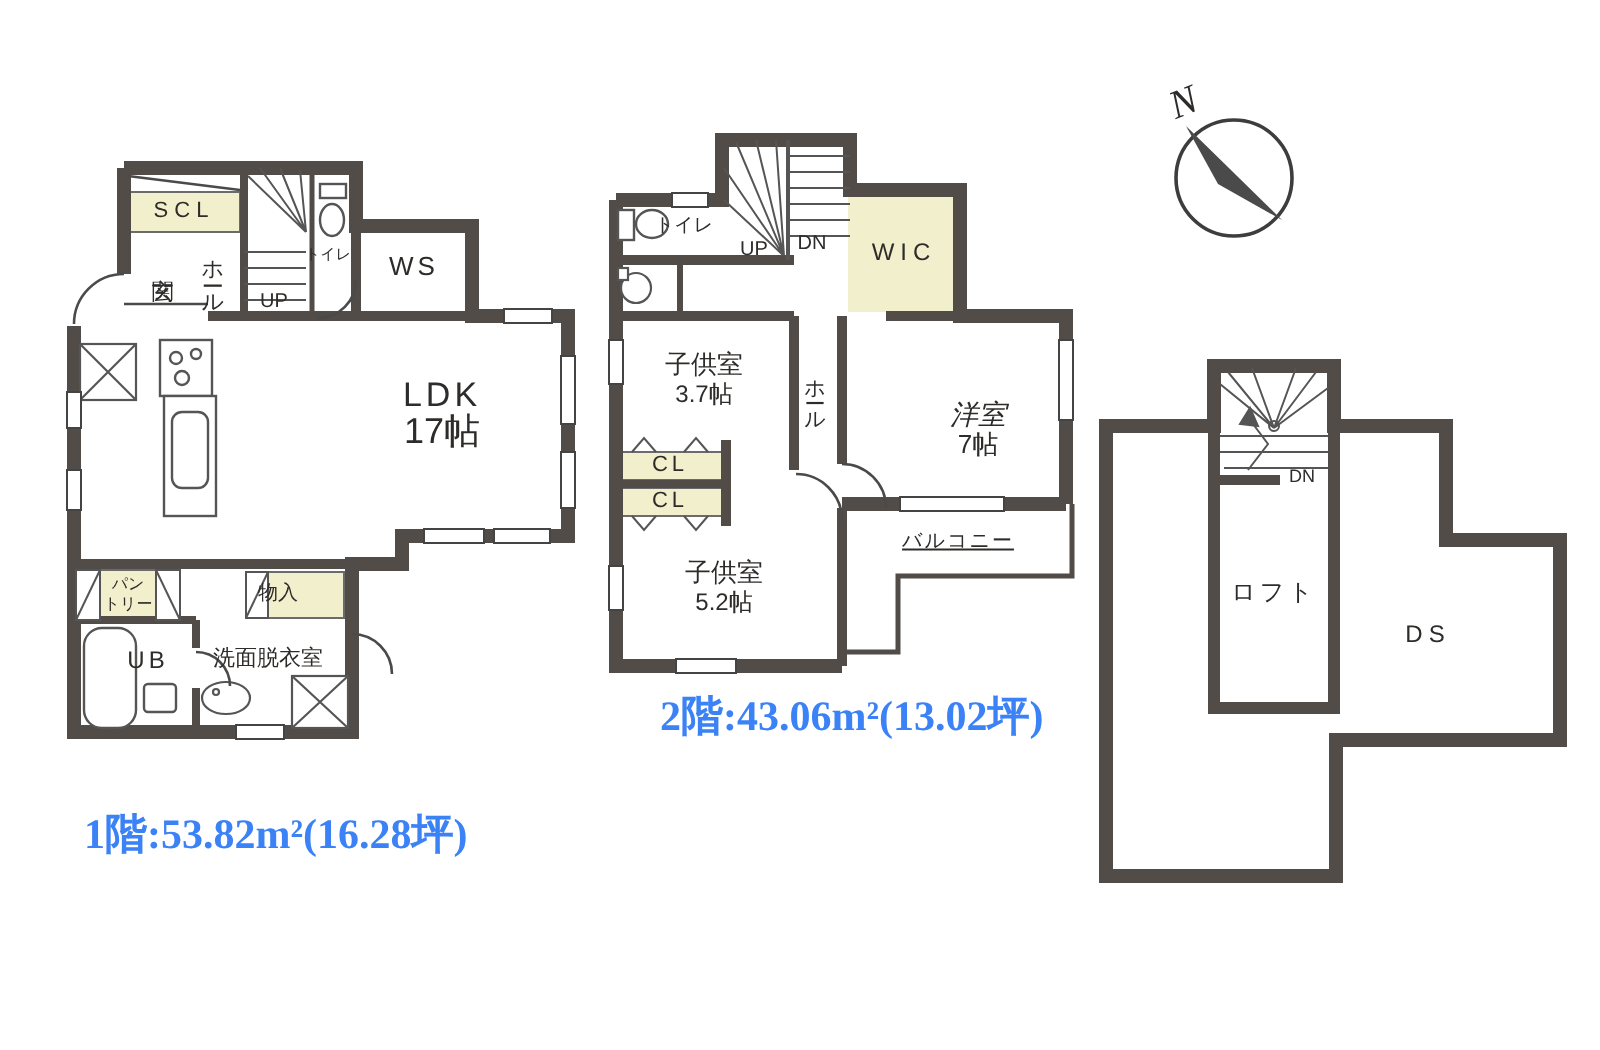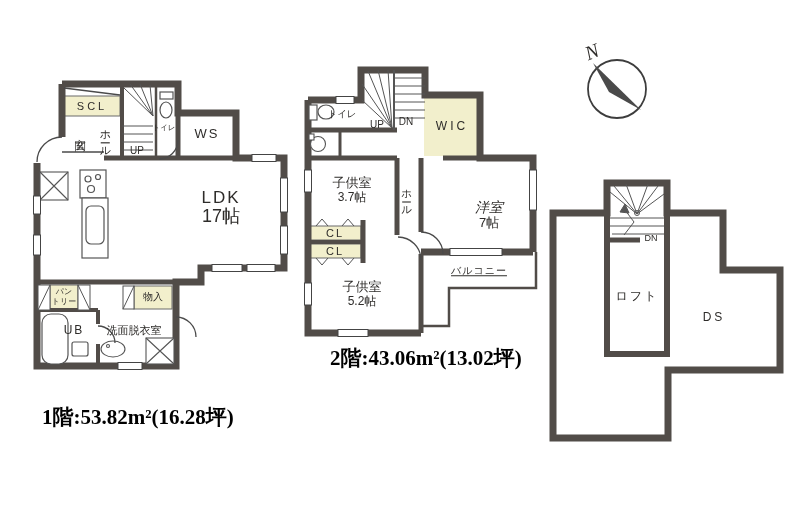--- a/index.html
+++ b/index.html
@@ -2,21 +2,21 @@
 <html><head>
 <meta charset="utf-8">
 <style>
   html,body{margin:0;padding:0;background:#ffffff;}
   .canvas{position:relative;width:800px;height:525px;background:#ffffff;overflow:hidden;
           font-family:"Liberation Sans","DejaVu Sans",sans-serif;color:#2b2b2b;}
   svg{position:absolute;left:0;top:0;}
   .lbl{position:absolute;transform:translate(-50%,-50%);white-space:nowrap;
        color:#2e2c2a;line-height:1.15;text-align:center;}
   .v{writing-mode:vertical-rl;text-orientation:upright;letter-spacing:2px;}
-  .area{position:absolute;transform:none;white-space:nowrap;color:#000000;
+  .area{position:absolute;transform:none;white-space:nowrap;color:#3b82f6;
         font-family:"Liberation Serif","DejaVu Serif",serif;font-weight:600;}
   .north{font-style:italic;transform:translate(-50%,-50%) rotate(-22deg);
          font-family:"Liberation Serif","DejaVu Serif",serif;}
 </style>
 </head>
 <body>
 
 <div class="canvas">
 
 <svg width="800" height="525" viewBox="0 0 800 525">
@@ -195,21 +195,21 @@
 <div class="lbl v" style="left:105px;top:138px;font-size:11px;">ホール</div>
 <div class="lbl" style="left:137px;top:151px;font-size:10px;">UP</div>
 <div class="lbl" style="left:164px;top:128px;font-size:7.5px;">トイレ</div>
 <div class="lbl" style="left:207px;top:134px;font-size:13px;letter-spacing:2px;">WS</div>
 <div class="lbl" style="left:221px;top:198px;font-size:17px;letter-spacing:2px;">LDK</div>
 <div class="lbl" style="left:221px;top:206px;font-size:18px;margin-top:10px;">17帖</div>
 <div class="lbl" style="left:64px;top:292px;font-size:8px;">パン</div>
 <div class="lbl" style="left:64px;top:302px;font-size:8px;">トリー</div>
 <div class="lbl" style="left:74px;top:331px;font-size:12px;letter-spacing:2px;">UB</div>
 <div class="lbl" style="left:134px;top:330px;font-size:11px;">洗面脱衣室</div>
-<div class="lbl" style="left:153px;top:297px;font-size:10px;text-align:right;">物入</div>
+<div class="lbl" style="left:139px;top:297px;font-size:10px;text-align:right;">物入</div>
 <div class="area" style="left:42px;top:388px;font-size:21px;margin-top:15px;">1階:53.82m²(16.28坪)</div>
 
 <div class="lbl" style="left:342px;top:114px;font-size:9.5px;">トイレ</div>
 <div class="lbl" style="left:377px;top:125px;font-size:10px;">UP</div>
 <div class="lbl" style="left:406px;top:122px;font-size:10px;">DN</div>
 <div class="lbl" style="left:452px;top:127px;font-size:12px;letter-spacing:3px;text-align:right;">WIC</div>
 <div class="lbl" style="left:352px;top:183px;font-size:13px;">子供室</div>
 <div class="lbl" style="left:352px;top:198px;font-size:12px;">3.7帖</div>
 <div class="lbl v" style="left:407px;top:197px;font-size:10.5px;">ホール</div>
 <div class="lbl" style="left:489px;top:207px;font-size:14px;font-style:italic;">洋室</div>

